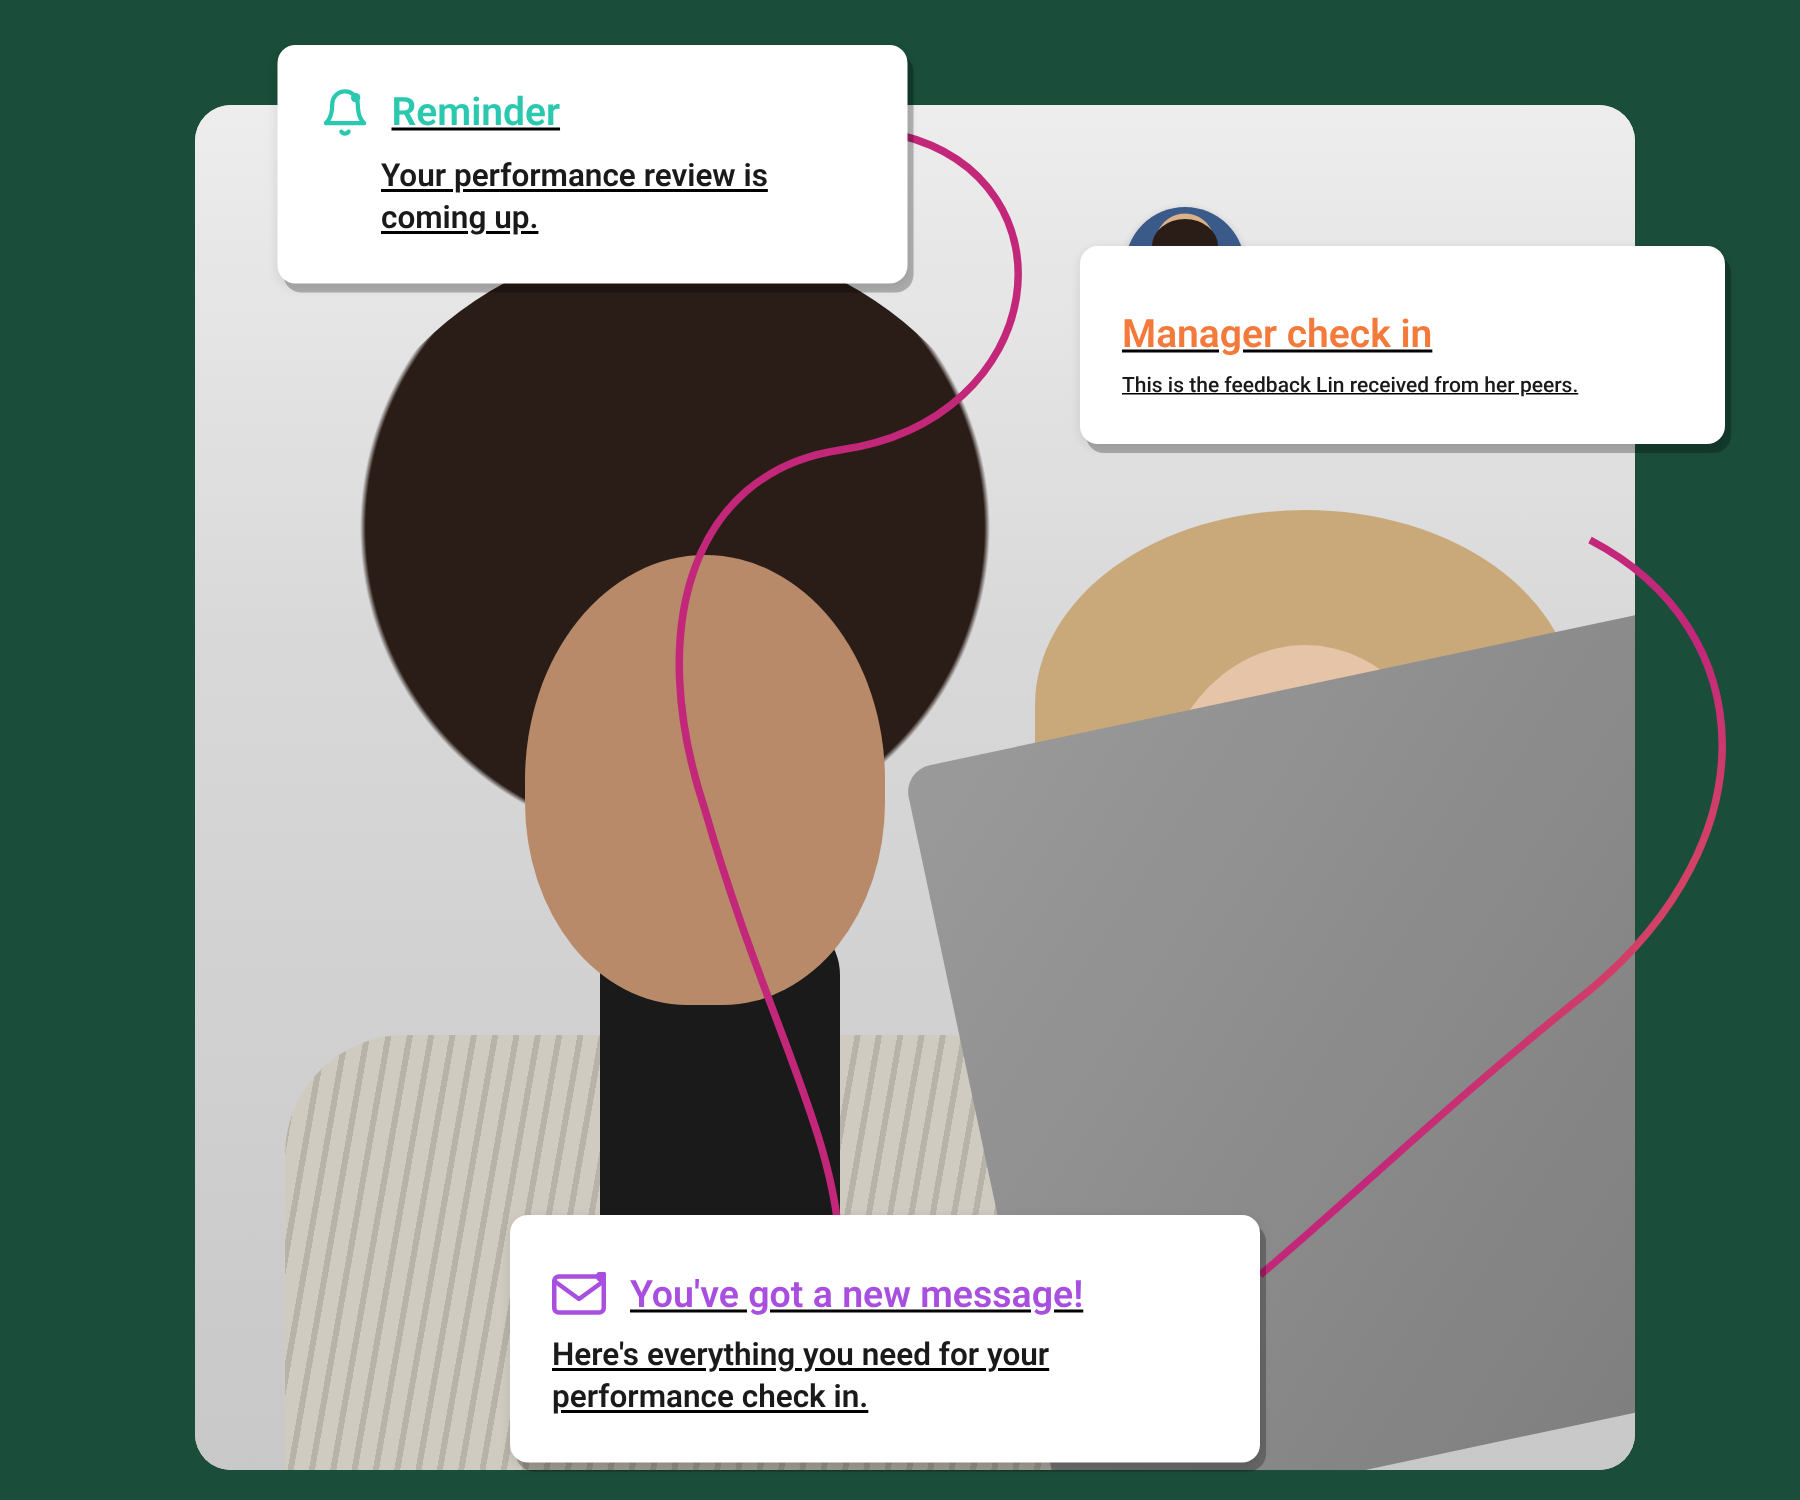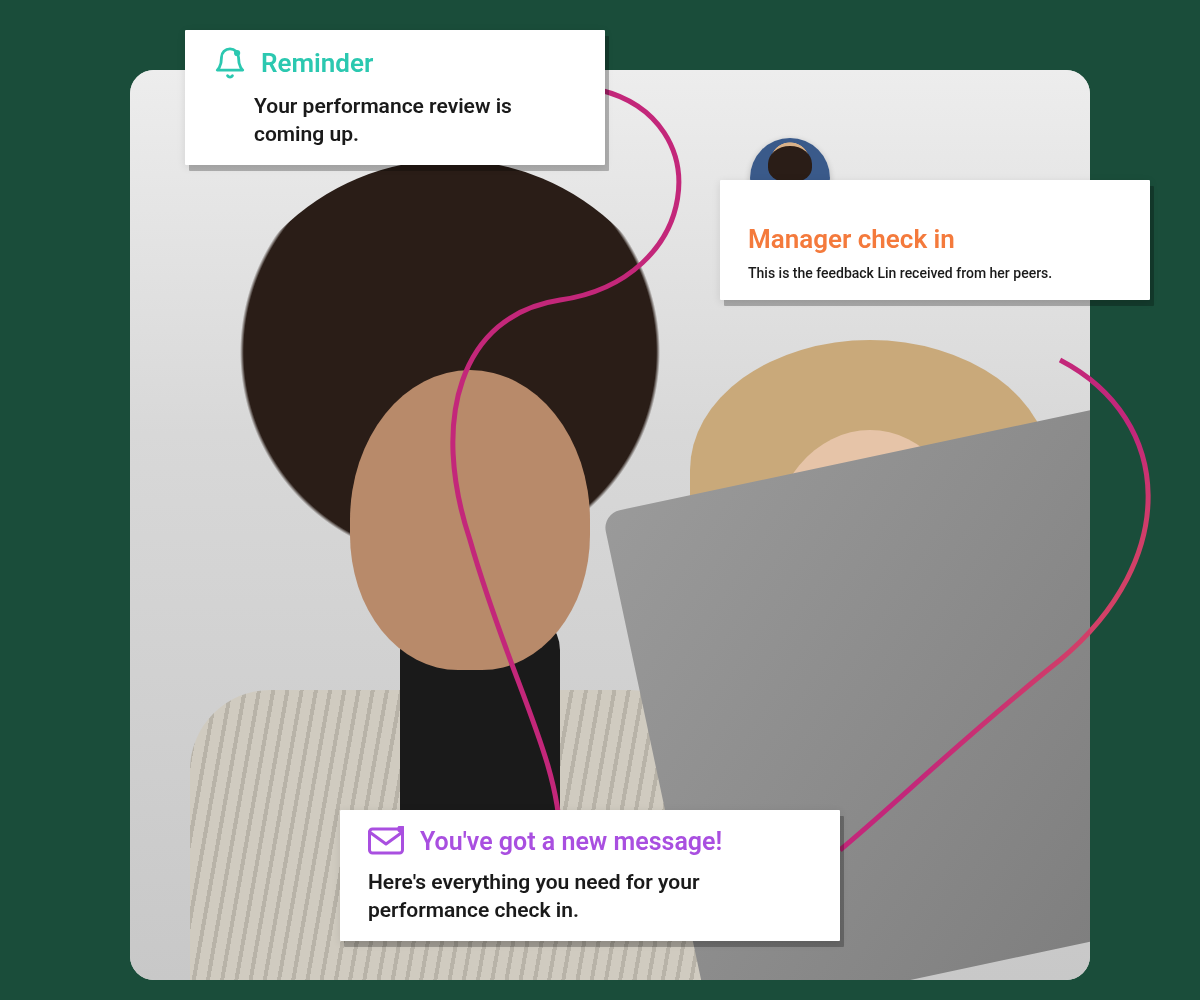--- a/index.html
+++ b/index.html
@@ -98,23 +98,24 @@
   
   .connector {
     position: absolute;
     inset: 0;
     pointer-events: none;
   }
   
   .card {
     position: absolute;
     background: #ffffff;
-    border-radius: 1px;
+    border-radius: 12px;
     box-shadow: 4px 6px 0 rgba(0,0,0,0.25), 0 2px 8px rgba(0,0,0,0.1);
-    padding: 16px 28px;
+    padding: 28px 28px;
+    text-decoration: underline;
   }
   .card-reminder {
     left: 185px;
     top: 30px;
     width: 420px;
   }
   .card-reminder .hdr {
     display: flex;
     align-items: center;
     gap: 14px;
@@ -132,21 +133,21 @@
     line-height: 1.35;
     margin-left: 41px;
   }
   .bell-icon {
     width: 34px;
     height: 34px;
     position: relative;
   }
   .card-manager {
     left: 720px;
-    top: 180px;
+    top: 164px;
     width: 430px;
     padding-top: 44px;
   }
   .card-manager .title {
     color: #f47a3c;
     font-size: 26px;
     font-weight: 600;
     margin-bottom: 10px;
   }
   .card-manager .body {
@@ -177,20 +178,21 @@
   .card-message {
     left: 340px;
     top: 810px;
     width: 500px;
   }
   .card-message .hdr {
     display: flex;
     align-items: center;
     gap: 16px;
     margin-bottom: 12px;
+    margin-top: 10px;
   }
   .card-message .title {
     color: #a94fe0;
     font-size: 25px;
     font-weight: 600;
   }
   .card-message .body {
     color: #1a1a1a;
     font-size: 21px;
     font-weight: 600;

